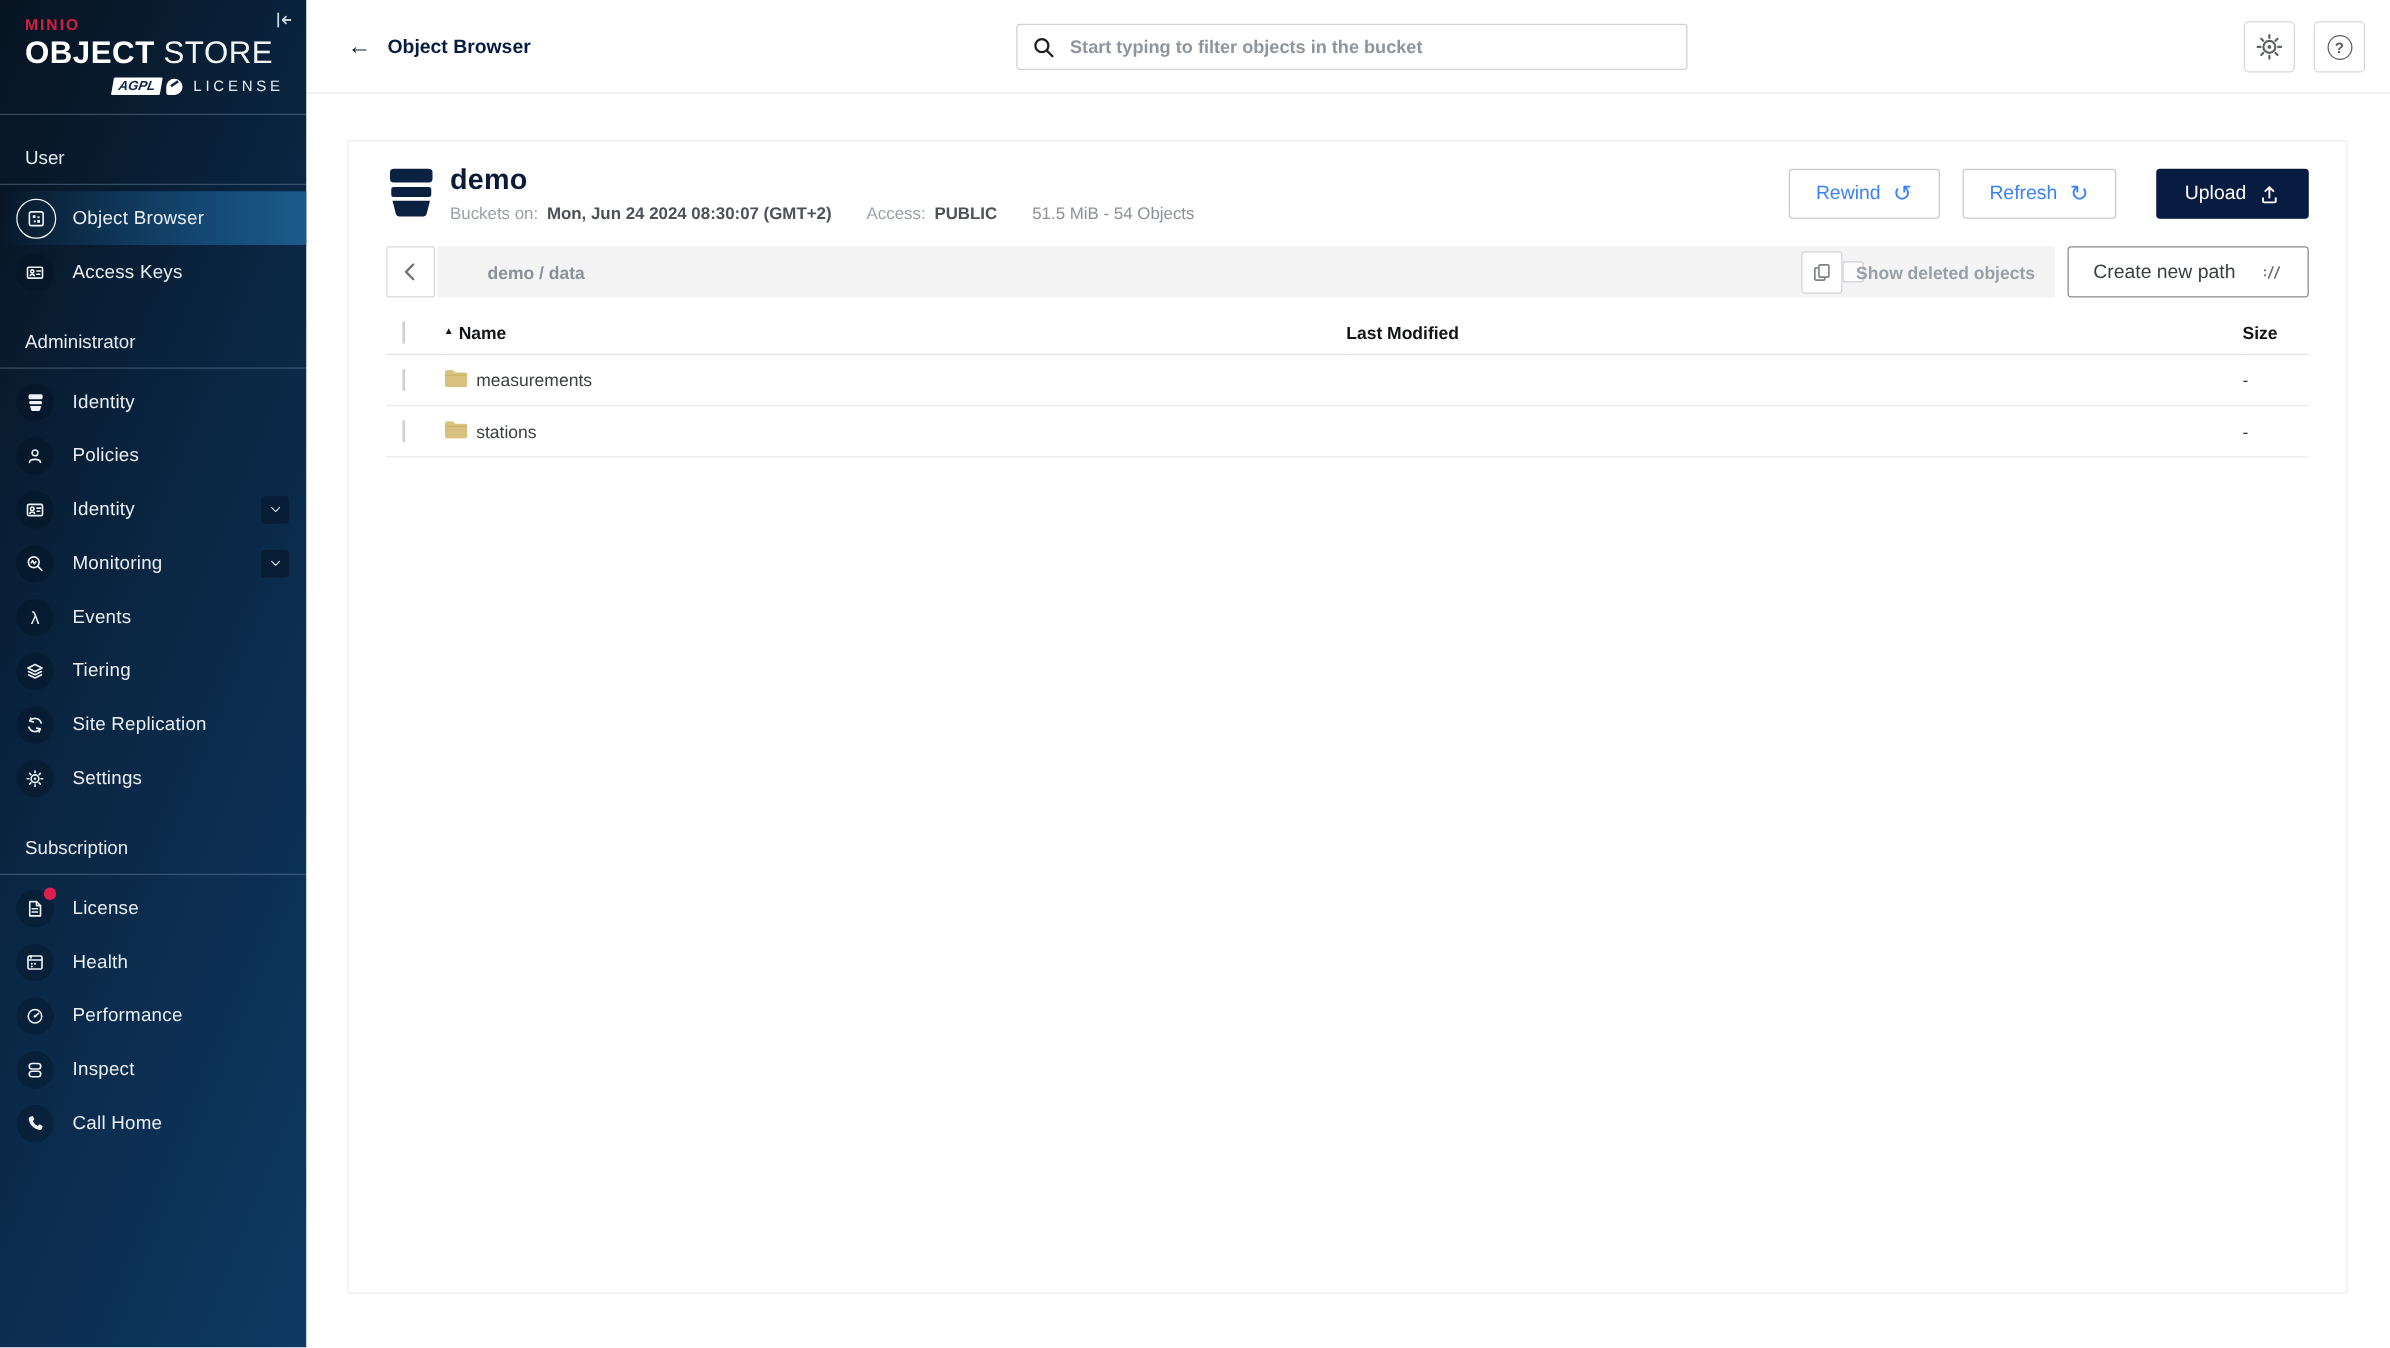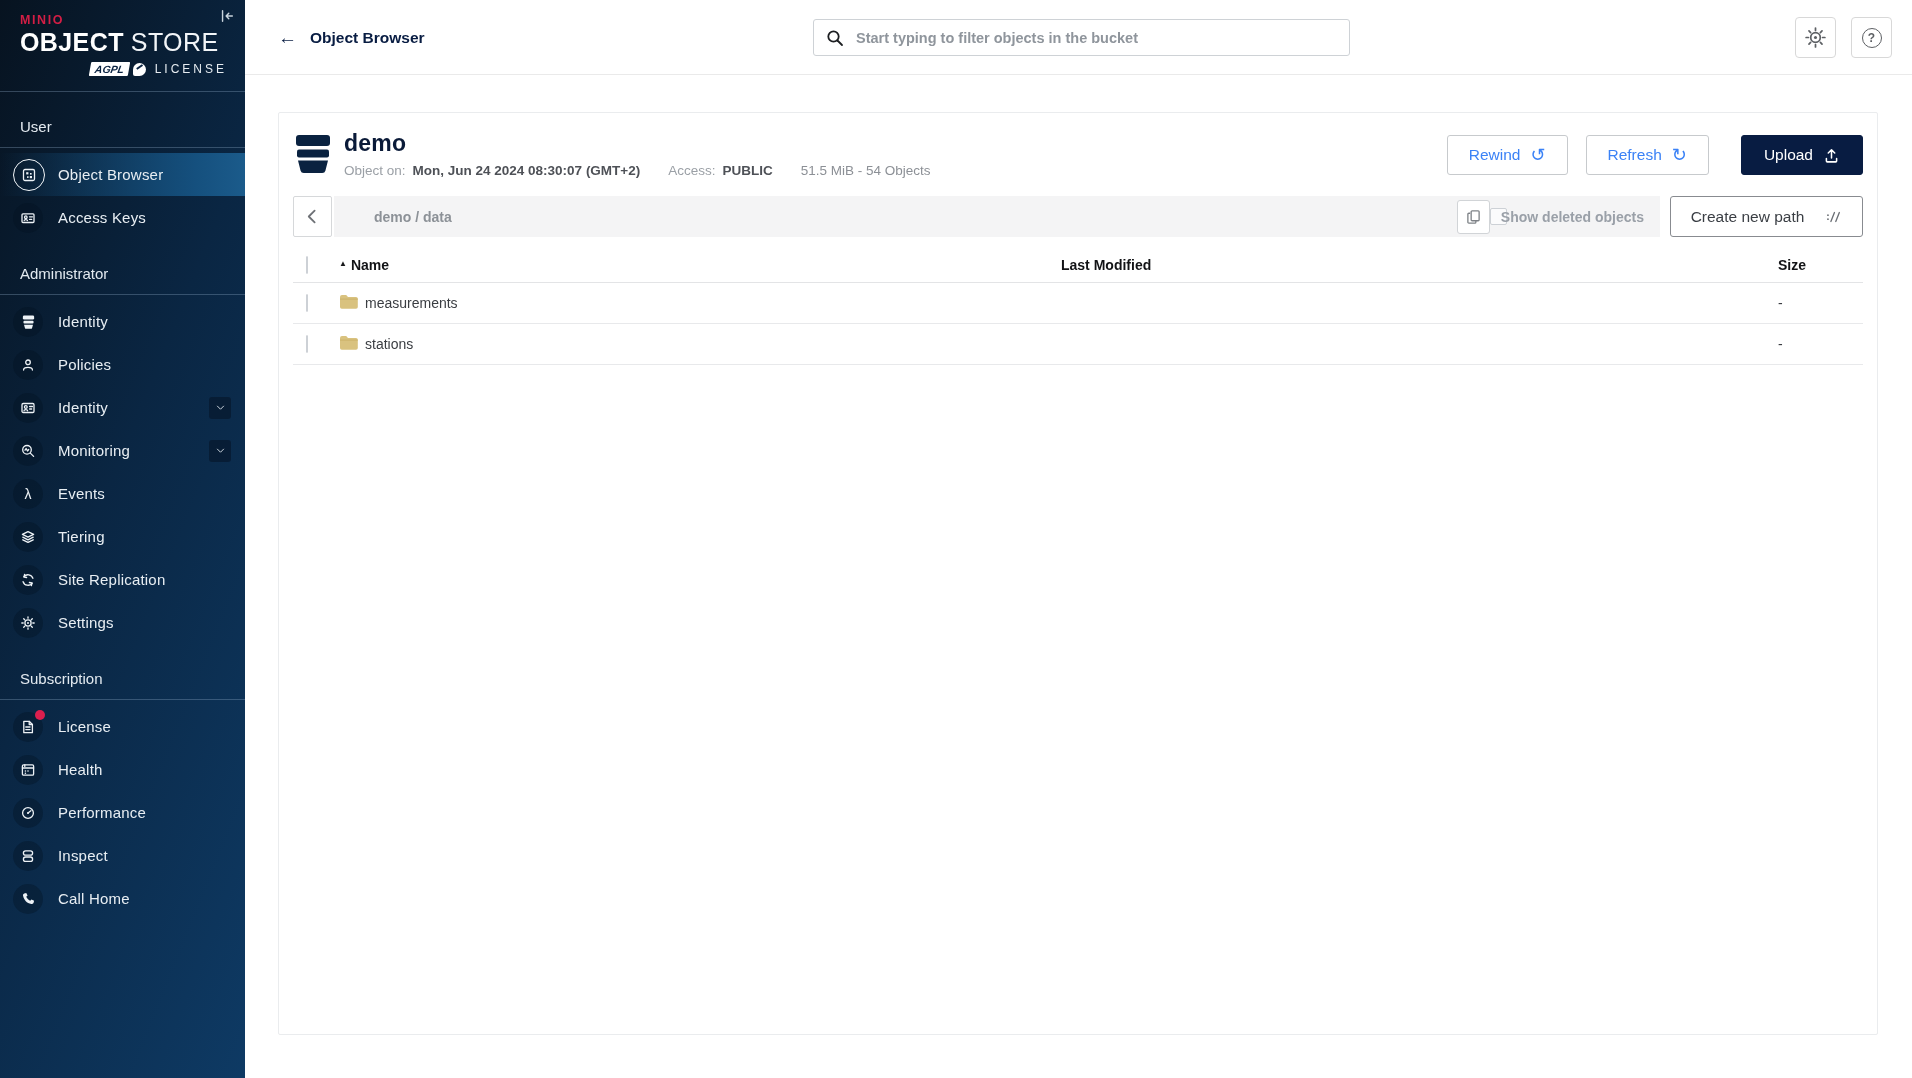--- a/index.html
+++ b/index.html
@@ -56,21 +56,21 @@
   .search input { border:0; outline:0; flex:1; font:600 14.5px "Liberation Sans",sans-serif; color:#30343a; background:transparent; }
   .search input::placeholder { color:#8f959c; opacity:1; }
   .tb-actions { position:absolute; right:20px; top:17px; display:flex; gap:15px; }
   .iconbtn { width:41px; height:41px; border:1px solid #d8d8d8; border-radius:4px; background:#fff;
     display:flex; align-items:center; justify-content:center; color:#5d6064; cursor:pointer; }
   .help-circle { width:20px; height:20px; border:1.7px solid #5d6064; border-radius:50%;
     display:flex; align-items:center; justify-content:center; font-size:12px; font-weight:700; }
 
   
   .card { position:absolute; left:278px; top:112px; width:1600px; height:923px;
-    border:1px solid #eaecee; border-radius:2px; background:#fff; padding:18px 14px; }
+    border:1px solid #eaecee; border-radius:2px; background:#fff; padding:18px 30px; }
 
   .bucket-row { display:flex; align-items:flex-start; }
   .bucket-ic { margin:3px 13px 0 2px; flex:none; }
   .bucket-name { font-size:23px; font-weight:700; color:#0a1a38; letter-spacing:.2px; line-height:1.05; }
   .bucket-meta { margin-top:8px; font-size:13.5px; display:flex; align-items:center; white-space:nowrap; }
   .meta-label { color:#9ba0a6; margin-right:7px; }
   .meta-value { font-weight:700; color:#4e5157; margin-right:28px;text-align:right; }
   .meta-usage { color:#8c9096; }
   .bucket-actions { margin-left:auto; display:flex; align-items:center; padding-top:4px; }
   .btn { height:40px; border:1px solid #c7cacd; border-radius:3px; background:#fff; color:#3b82f6;
@@ -325,21 +325,21 @@
     <span class="bucket-ic">
       <svg width="36" height="41" viewBox="0 0 36 41" fill="#0a2240">
           <rect x="1" y="1" width="34" height="11" rx="3"></rect>
           <rect x="2" y="15.5" width="32" height="8" rx="2"></rect>
           <path d="M3 26.5 h30 l-2.6 10.2 a3.2 3.2 0 0 1 -3.1 2.4 h-18.6 a3.2 3.2 0 0 1 -3.1 -2.4 z"></path>
         </svg>
     </span>
     <div>
       <div class="bucket-name">demo</div>
       <div class="bucket-meta">
-        <span class="meta-label">Object on:</span>
+        <span class="meta-label">Buckets on:</span>
         <span class="meta-value">Mon, Jun 24 2024 08:30:07 (GMT+2)</span>
         <span class="meta-label">Access:</span>
         <span class="meta-value">PUBLIC</span>
         <span class="meta-usage">51.5 MiB - 54 Objects</span>
       </div>
     </div>
     <div class="bucket-actions">
       <button class="btn">
         <span>Rewind</span>
         <span class="bicon">↺</span>

